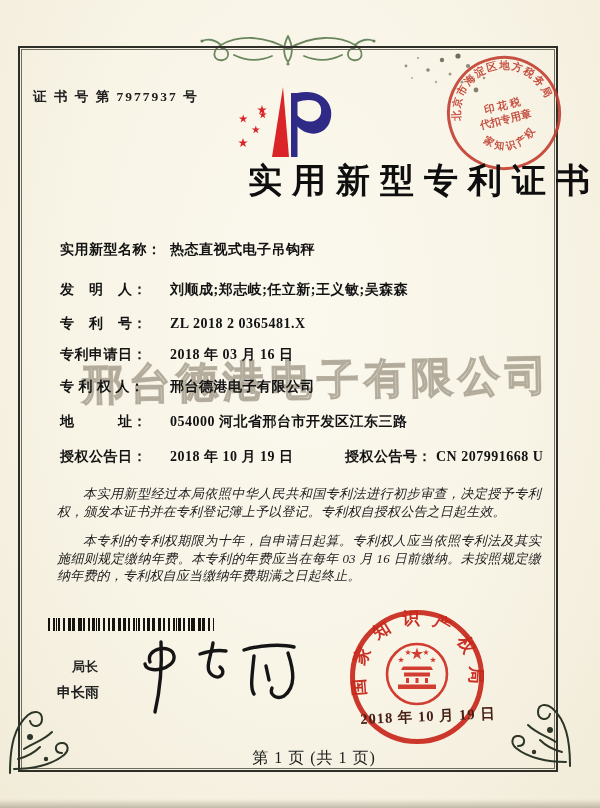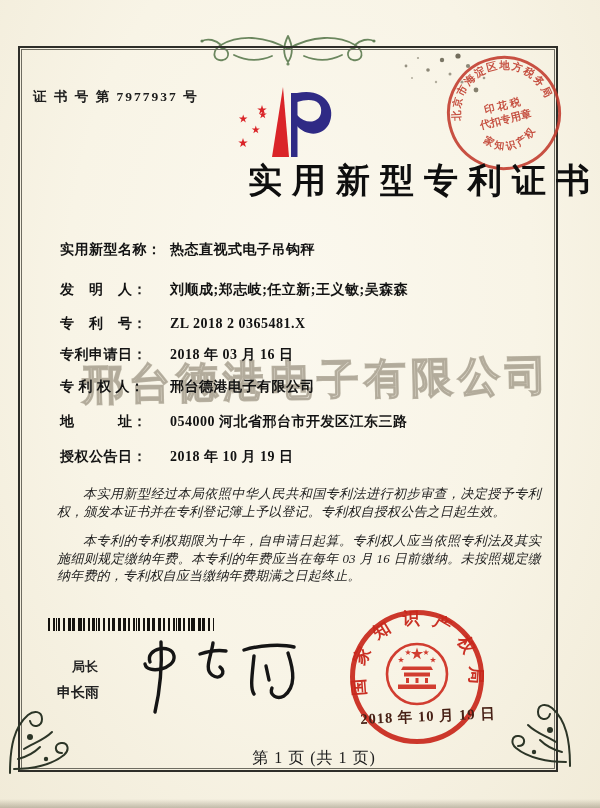--- a/index.html
+++ b/index.html
@@ -167,20 +167,24 @@
       <span class="lbl">专 利 权 人：</span>
       <span class="val">邢台德港电子有限公司</span>
     </div>
     <div class="row r6">
       <span class="lbl">地　　　址：</span>
       <span class="val">054000 河北省邢台市开发区江东三路</span>
     </div>
     <div class="row r7">
       <span class="lbl">授权公告日：</span>
       <span class="val">2018 年 10 月 19 日</span>
+      <span class="r7-right">
+        <span>授权公告号：</span>
+        <span>CN 207991668 U</span>
+      </span>
     </div>
   </div>
 
   <div class="paras">
     <p>本实用新型经过本局依照中华人民共和国专利法进行初步审查，决定授予专利权，颁发本证书并在专利登记簿上予以登记。专利权自授权公告之日起生效。</p>
     <p>本专利的专利权期限为十年，自申请日起算。专利权人应当依照专利法及其实施细则规定缴纳年费。本专利的年费应当在每年 03 月 16 日前缴纳。未按照规定缴纳年费的，专利权自应当缴纳年费期满之日起终止。</p>
   </div>
 
   <div class="barcode"></div>
 

